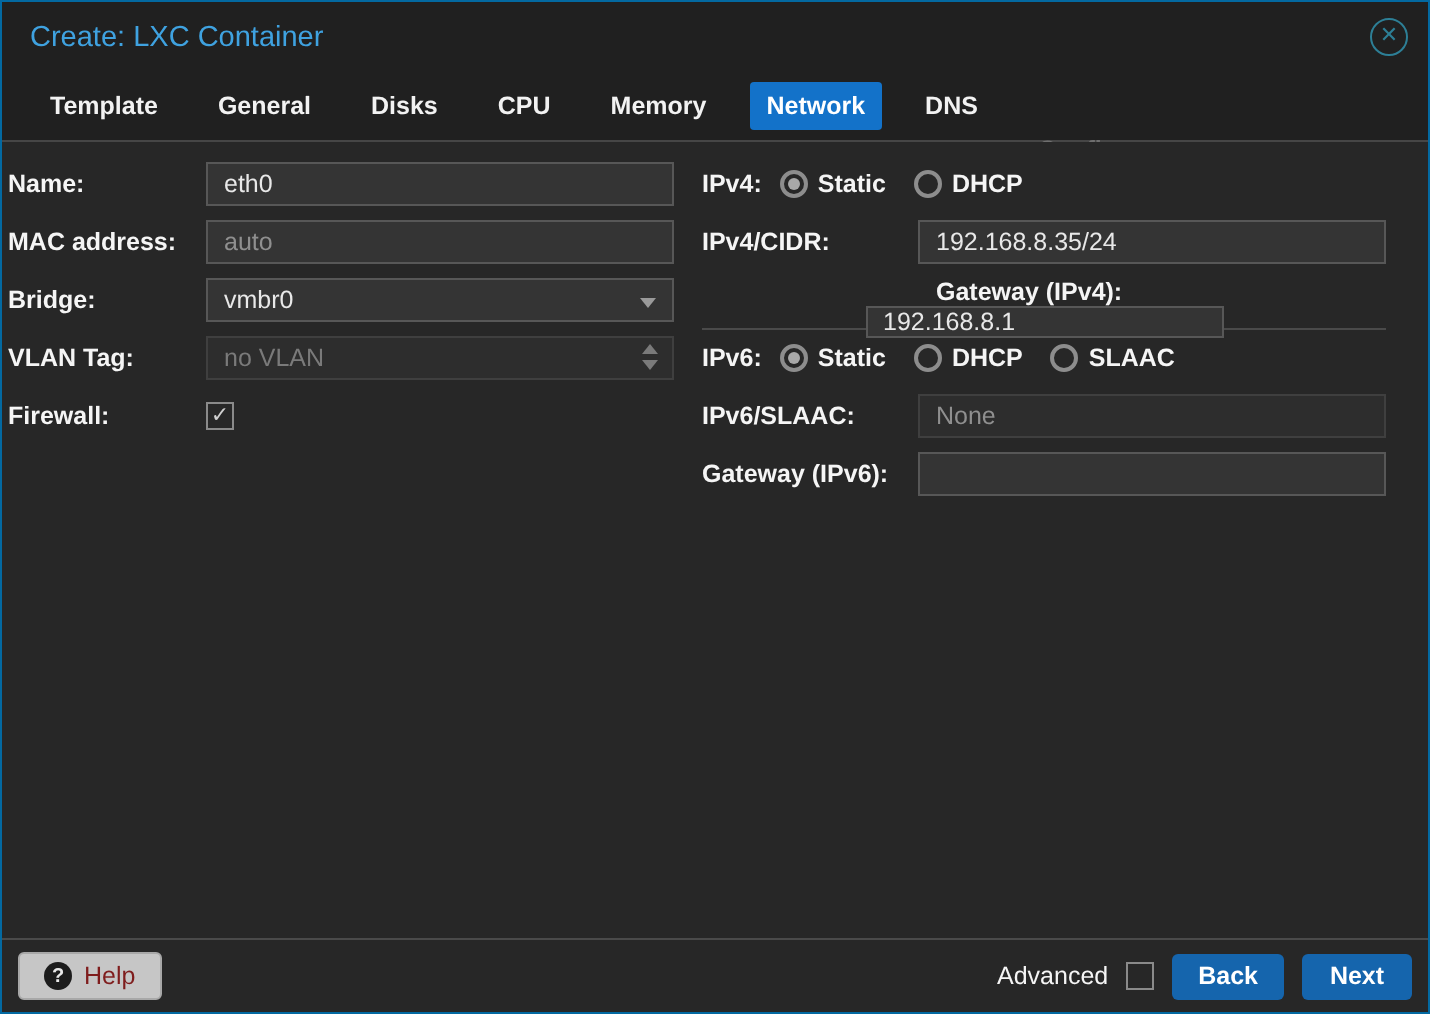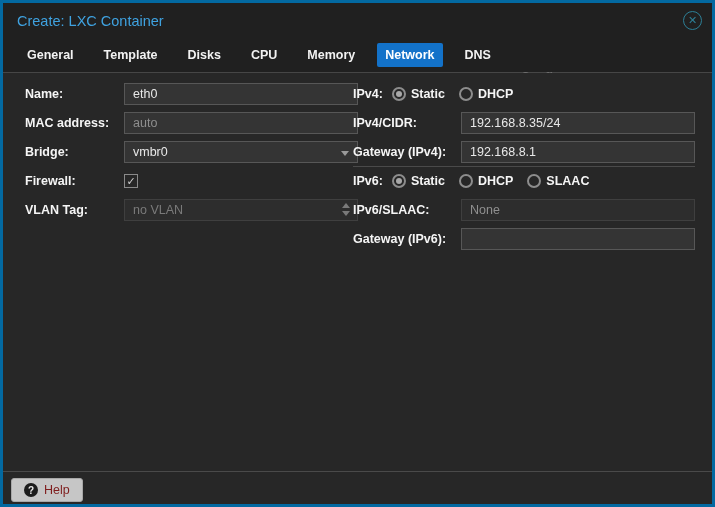--- a/index.html
+++ b/index.html
@@ -1,31 +1,31 @@
 <!DOCTYPE html>
 <html><head>
 <meta charset="utf-8">
 <style>
   html,body{margin:0;padding:0;background:#1a1a1a;}
   *{box-sizing:border-box;font-family:"Liberation Sans","DejaVu Sans",sans-serif;}
-  .dialog{position:relative;width:715px;height:507px;background:#272727;overflow:hidden;border:3px solid #0369a1;}
+  .dialog{position:relative;width:715px;height:507px;background:#272727;overflow:hidden;border:1px solid #0369a1;}
   
   .titlebar{height:35px;background:#202020;display:flex;align-items:center;padding:0 10px 0 14px;}
   .title{color:#3fa2e0;font-size:14.5px;font-weight:500;flex:1;}
   .close{width:19px;height:19px;border:1px solid #2d7f96;border-radius:50%;color:#2d7f96;
          display:flex;align-items:center;justify-content:center;font-size:11px;line-height:1;cursor:pointer;}
   
   .tabs{height:35px;background:#202020;display:flex;align-items:center;padding:0 9px;border-bottom:1px solid #464646;}
   .tab{color:#f2f2f2;font-size:12.5px;font-weight:bold;padding:5px 8px;margin:0 7px;border-radius:2px;cursor:pointer;}
   .tab.active{background:#1372c9;color:#fff;}
   .tab.disabled{color:#6f6f6f;cursor:default;margin-top:44px;}
   
   .body{position:relative;height:398px;background:#272727;}
   .col{position:absolute;top:10px;}
-  .col.left{left:22px;width:333px;}
+  .col.left{left:3px;width:333px;}
   .col.right{left:350px;width:342px;}
   .row{display:flex;align-items:center;height:22px;margin-bottom:7px;}
   .row label{font-size:12.5px;font-weight:bold;color:#f5f5f5;}
   .col.left .row > label{width:99px;flex:none;}
   .col.right .row.fieldrow > label{width:108px;flex:none;}
   .field,input.field{flex:1;height:22px;background:#343434;border:1px solid #575757;color:#e8e8e8;
          font-size:12.5px;padding:0 8px;display:flex;align-items:center;position:relative;outline:none;}
   input.field{display:block;line-height:20px;}
   input.field::placeholder{color:#8f8f8f;opacity:1;}
   .field.disabled{background:#2d2d2d;border-color:#3f3f3f;}
@@ -41,21 +41,21 @@
   
   .checkbox{width:14px;height:14px;border:1px solid #8a8a8a;background:transparent;display:flex;
             align-items:center;justify-content:center;color:#cfcfcf;font-size:11px;line-height:1;cursor:pointer;}
   
   .radio-row label{margin-right:9px;}
   .opt{display:flex;align-items:flex-end;margin-right:14px;cursor:pointer;}
   .radio{width:14px;height:14px;border:2px solid #8d8d8d;border-radius:50%;margin-right:5px;position:relative;flex:none;}
   .radio.on::after{content:"";position:absolute;left:2px;top:2px;width:6px;height:6px;border-radius:50%;background:#a8a8a8;}
   .opt-text{font-size:12.5px;font-weight:bold;color:#f5f5f5;}
   .hsep{height:1px;background:#4a4a4a;margin:3px 0;}
-  .rowsep{margin-bottom:3px;}
+  .rowsep{margin-bottom:3px;flex-direction:column;}
   
   .footer{height:37px;background:#272727;border-top:1px solid #4a4a4a;display:flex;align-items:center;padding:0 8px;}
   .help-btn{display:flex;align-items:center;gap:6px;background:#c6c6c6;border:1px solid #a8a8a8;border-radius:3px;
             height:24px;padding:0 12px;cursor:pointer;}
   .help-icon{width:14px;height:14px;border-radius:50%;background:#1c1c1c;color:#e8e8e8;font-size:10px;font-weight:bold;
              display:flex;align-items:center;justify-content:center;}
   .help-label{color:#7f1d1d;font-size:12.5px;}
   .foot-right{margin-left:auto;display:flex;align-items:center;gap:9px;}
   .adv-label{color:#f5f5f5;font-size:12.5px;}
   .btn{background:#1565ad;color:#fff;border:none;border-radius:3px;height:23px;min-width:55px;
@@ -67,22 +67,22 @@
 <div class="dialog">
 
   <div class="titlebar">
     <span class="title">Create: LXC Container</span>
     <span class="close">
         <span>✕</span>
       </span>
   </div>
 
   <div class="tabs">
+    <span class="tab">Template</span>
     <span class="tab">General</span>
-    <span class="tab">Template</span>
     <span class="tab">Disks</span>
     <span class="tab">CPU</span>
     <span class="tab">Memory</span>
     <span class="tab active">Network</span>
     <span class="tab">DNS</span>
     <span class="tab disabled">Confirm</span>
   </div>
 
   <div class="body">
 
@@ -96,34 +96,34 @@
         <input class="field" type="text" placeholder="auto" style="">
       </div>
       <div class="row">
         <label>Bridge:</label>
         <div class="field">
           <span class="value">vmbr0</span>
           <span class="chev"></span>
         </div>
       </div>
       <div class="row">
-        <label>Firewall:</label>
-        <span class="checkbox">
-            <span>✓</span>
-          </span>
-      </div>
-      <div class="row">
         <label>VLAN Tag:</label>
         <div class="field disabled">
           <span class="placeholder">no VLAN</span>
           <span class="spin">
             <i class="up"></i>
             <i class="down"></i>
           </span>
         </div>
+      </div>
+      <div class="row">
+        <label>Firewall:</label>
+        <span class="checkbox">
+            <span>✓</span>
+          </span>
       </div>
     </div>
 
     <div class="col right">
       <div class="row radio-row">
         <label>IPv4:</label>
         <span class="opt">
           <span class="radio on"></span>
           <span class="opt-text">Static</span>
         </span>
@@ -166,15 +166,21 @@
       </div>
     </div>
 
   </div>
 
   <div class="footer">
     <div class="help-btn">
       <span class="help-icon">?</span>
       <span class="help-label">Help</span>
     </div>
+    <div class="foot-right">
+      <span class="adv-label">Advanced</span>
+      <span class="checkbox"></span>
+      <button class="btn">Back</button>
+      <button class="btn">Next</button>
+    </div>
   </div>
 
 </div>
 
 </body></html>

